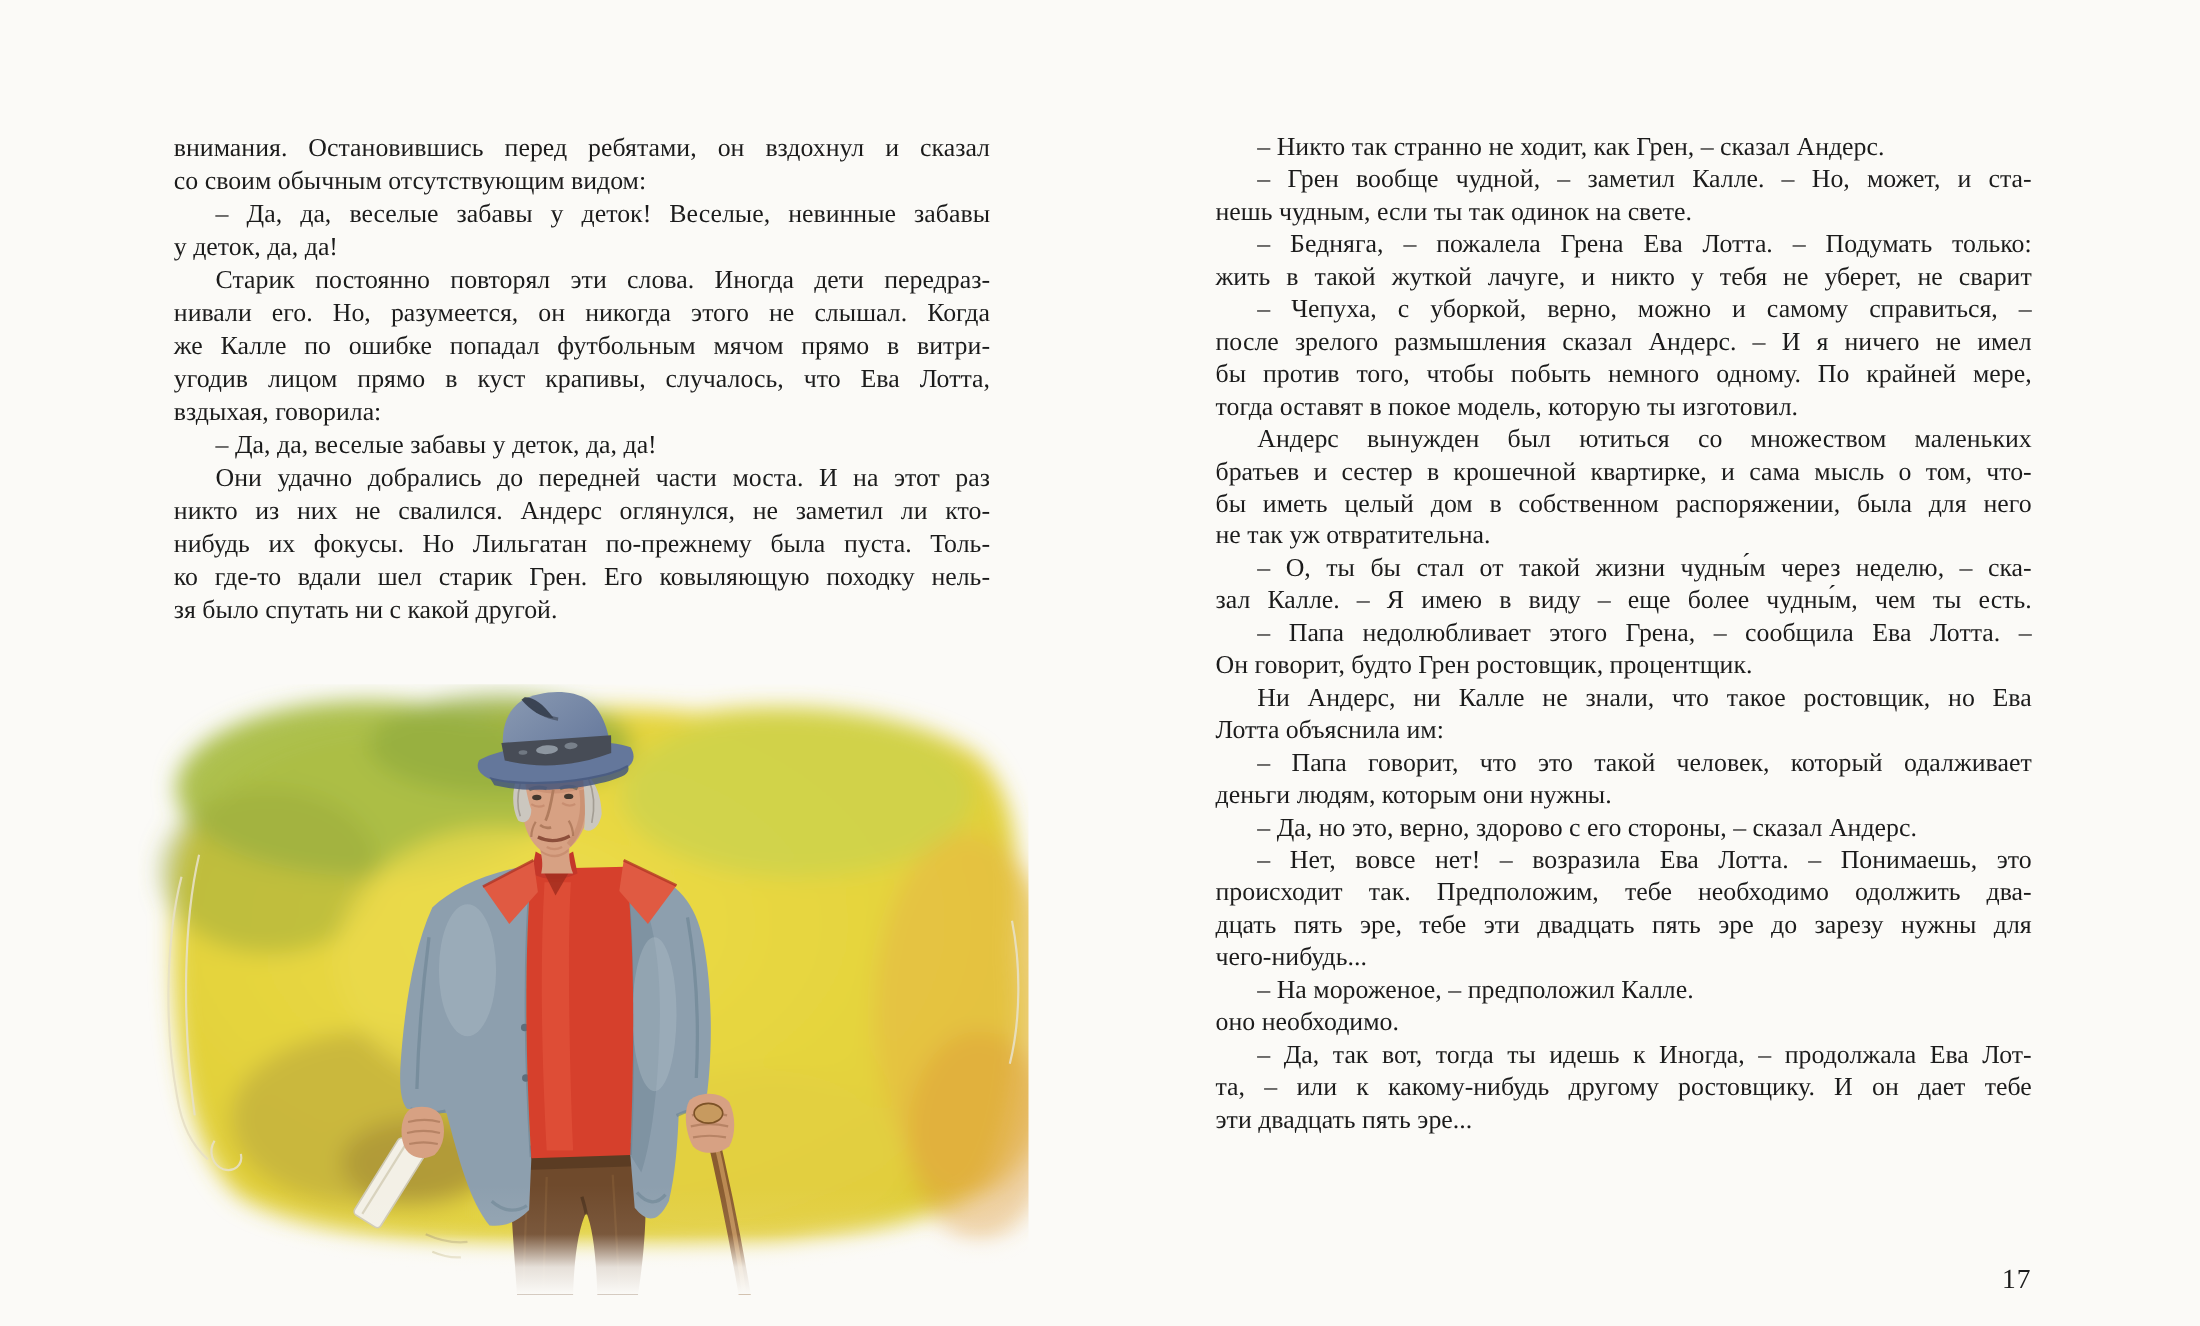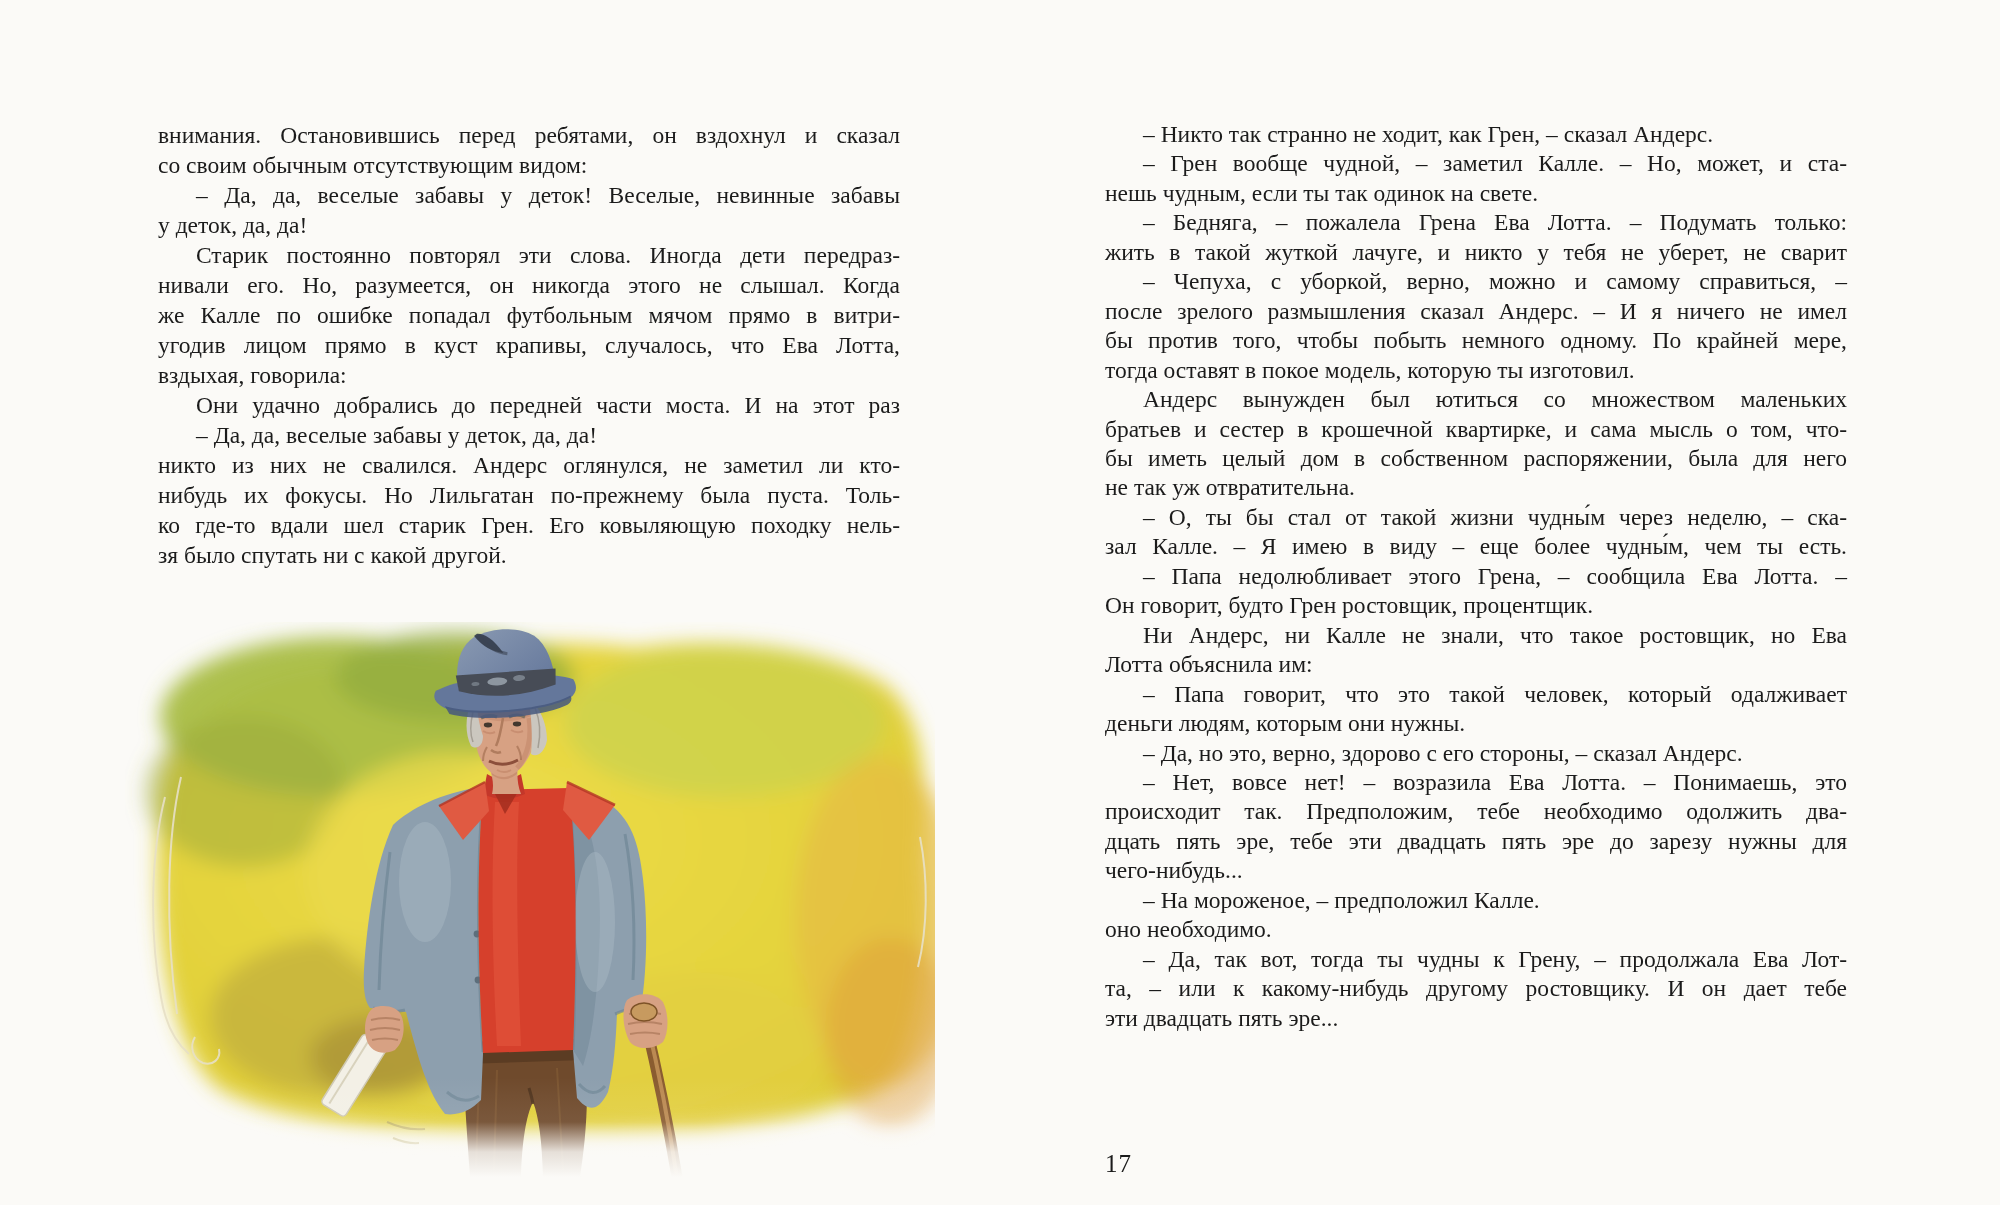--- a/index.html
+++ b/index.html
@@ -21,21 +21,21 @@
     font-size: 23.5px;
   }
   .page.left  .page-text { left: 158px; line-height: 30px; }
   .page.right .page-text { left: 105px; line-height: 29.45px; }
   .line { text-align: justify; text-align-last: justify; white-space: normal; }
   .line.last { text-align-last: left; }
   .line.indent { text-indent: 38px; }
   .page-number {
     position: absolute;
     top: 1106px; left: 105px; width: 742px;
-    text-align: left;
+    text-align: right;
     font-size: 25px;
     letter-spacing: 1px;
   }
   .illustration {
     position: absolute;
     left: 125px; top: 578px;
     width: 810px; height: 555px;
   }
   svg { display: block; }
 </style>
@@ -46,22 +46,22 @@
   <div class="page-text">
       <div class="line">внимания. Остановившись перед ребятами, он вздохнул и сказал</div>
       <div class="line last">со своим обычным отсутствующим видом:</div>
       <div class="line indent">– Да, да, веселые забавы у деток! Веселые, невинные забавы</div>
       <div class="line last">у деток, да, да!</div>
       <div class="line indent">Старик постоянно повторял эти слова. Иногда дети передраз-</div>
       <div class="line">нивали его. Но, разумеется, он никогда этого не слышал. Когда</div>
       <div class="line">же Калле по ошибке попадал футбольным мячом прямо в витри-</div>
       <div class="line">угодив лицом прямо в куст крапивы, случалось, что Ева Лотта,</div>
       <div class="line last">вздыхая, говорила:</div>
+      <div class="line last indent">– Да, да, веселые забавы у деток, да, да!</div>
       <div class="line indent">Они удачно добрались до передней части моста. И на этот раз</div>
-      <div class="line last indent">– Да, да, веселые забавы у деток, да, да!</div>
       <div class="line">никто из них не свалился. Андерс оглянулся, не заметил ли кто-</div>
       <div class="line">нибудь их фокусы. Но Лильгатан по-прежнему была пуста. Толь-</div>
       <div class="line">ко где-то вдали шел старик Грен. Его ковыляющую походку нель-</div>
       <div class="line last">зя было спутать ни с какой другой.</div>
     </div>
 
   <div class="illustration">
     <svg width="810" height="555" viewBox="0 0 810 555" xmlns="http://www.w3.org/2000/svg">
       <defs>
         <radialGradient id="gYellow" cx="45%" cy="40%" r="80%">
@@ -264,18 +264,18 @@
       <div class="line last">Лотта объяснила им:</div>
       <div class="line indent">– Папа говорит, что это такой человек, который одалживает</div>
       <div class="line last">деньги людям, которым они нужны.</div>
       <div class="line last indent">– Да, но это, верно, здорово с его стороны, – сказал Андерс.</div>
       <div class="line indent">– Нет, вовсе нет! – возразила Ева Лотта. – Понимаешь, это</div>
       <div class="line">происходит так. Предположим, тебе необходимо одолжить два-</div>
       <div class="line">дцать пять эре, тебе эти двадцать пять эре до зарезу нужны для</div>
       <div class="line last">чего-нибудь...</div>
       <div class="line last indent">– На мороженое, – предположил Калле.</div>
       <div class="line last">оно необходимо.</div>
-      <div class="line indent">– Да, так вот, тогда ты чудны к Грену, – продолжала Ева Лот-</div>
+      <div class="line indent">– Да, так вот, тогда ты идешь к Иногда, – продолжала Ева Лот-</div>
       <div class="line">та, – или к какому-нибудь другому ростовщику. И он дает тебе</div>
       <div class="line last">эти двадцать пять эре...</div>
     </div>
   <div class="page-number">17</div>
 </div>
 
 </body></html>

